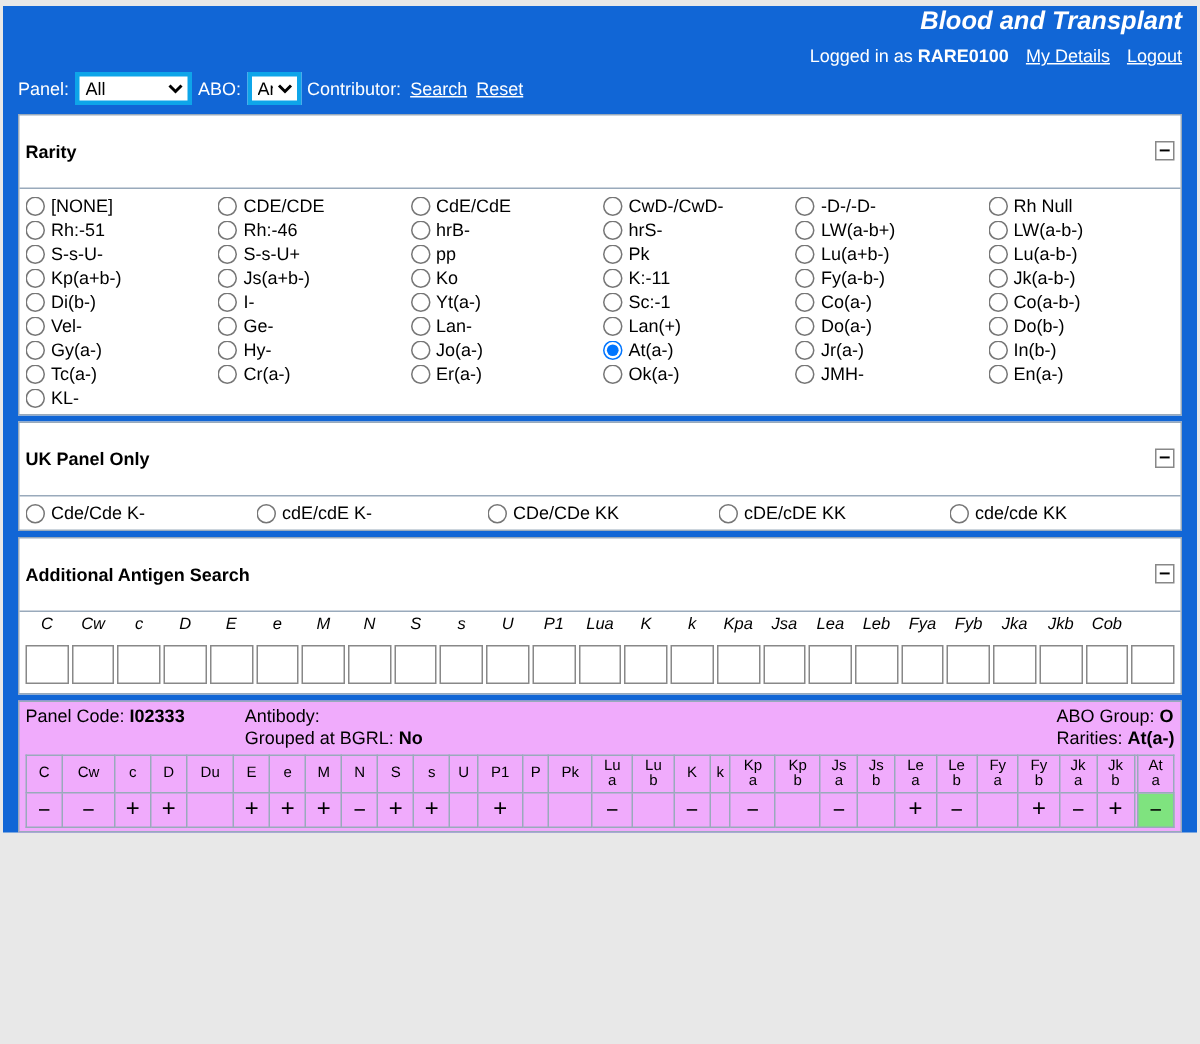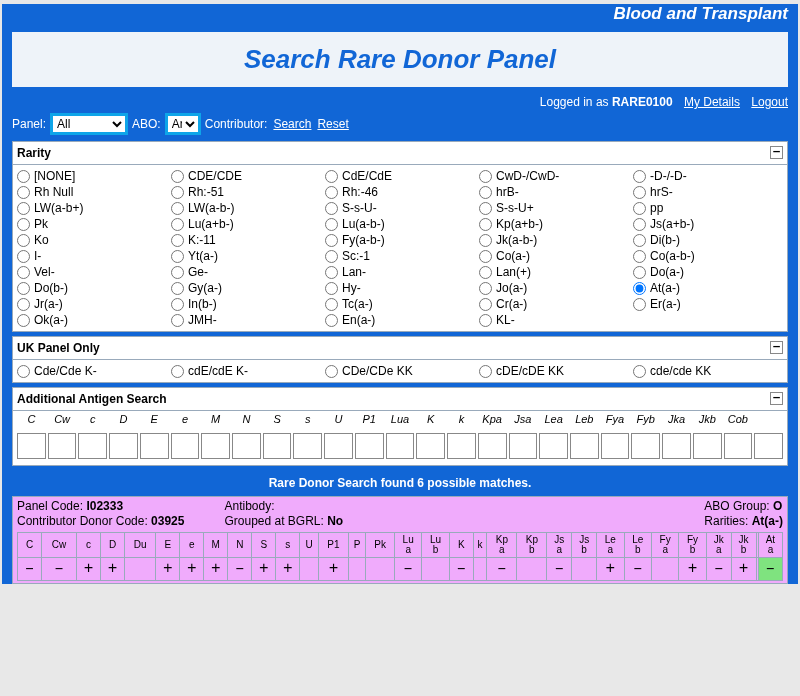--- a/index.html
+++ b/index.html
@@ -13,23 +13,23 @@
   .userrow{color:#fff;font-size:12px;text-align:right;padding:2px 10px 4px 10px;}
   .userrow a{color:#fff;text-decoration:underline;margin-left:8px;cursor:pointer;}
   .filters{display:flex;align-items:center;gap:4px;padding:0 10px 6px 10px;color:#fff;}
   .filters label{color:#fff;}
   .filters select,.filters input[type=text]{font-size:12px;border:3px solid #0ea5e9;background:#fff;}
   .filters .sel-panel{width:78px;}
   .filters .sel-abo{width:36px;}
   .filters .sel-contrib{flex:1;min-width:280px;}
   .filters a{color:#fff;text-decoration:underline;margin-left:2px;cursor:pointer;}
   .panel{background:#fff;margin:0 10px 4px 10px;border:1px solid #9ab;padding:0;}
-  .panel .phdr{display:flex;justify-content:space-between;border-bottom:1px solid #9ab;font-weight:bold;font-size:12px;padding:4px 4px;}
+  .panel .phdr{display:flex;justify-content:space-between;border-bottom:1px solid #9ab;font-weight:bold;font-size:12px;padding:17px 4px;}
   .panel .phdr .collapse{font-family:monospace;font-size:11px;border:1px solid #888;width:11px;height:11px;line-height:9px;text-align:center;cursor:pointer;}
-  .rgrid{display:grid;grid-template-columns:repeat(5,1fr);gap:2px 4px;padding:4px;}
+  .rgrid{display:grid;grid-template-columns:repeat(6,1fr);gap:2px 4px;padding:4px;}
   .ritem{display:flex;align-items:center;gap:2px;font-size:12px;}
   .ritem input[type=radio]{margin:0 2px 0 0;}
   .ukgrid{display:grid;grid-template-columns:repeat(5,1fr);gap:2px 4px;padding:4px;}
   .antbar{display:grid;grid-template-columns:repeat(25,1fr);gap:2px;padding:2px 4px 6px 4px;font-style:italic;text-align:center;font-size:11px;}
   .antbar input{width:100%;height:26px;border:1px solid #888;box-sizing:border-box;text-align:center;font-size:12px;}
   .antlbl{font-style:italic;}
   .resmsg{color:#fff;text-align:center;font-weight:bold;padding:6px 0;}
   .result{background:#f0abfc;margin:0 10px 4px 10px;border:1px solid #9ab;padding:2px 4px;}
   .rtop{display:flex;gap:40px;font-size:12px;}
   .rtop .col{display:flex;flex-direction:column;gap:1px;}
@@ -39,23 +39,20 @@
   .rtable th{font-weight:normal;font-size:10px;line-height:10px;}
   .rtable td{font-size:16px;font-family:'Courier New',monospace;}
   .hl{background:#7fe37f;}
 </style>
 </head>
 <body>
 
 <div class="app">
   <div class="sub">Blood and Transplant</div>
 
-  <div class="titlebar">
-    <h1>Search Rare Donor Panel</h1>
-  </div>
 
   <div class="userrow">
     <span>Logged in as </span><b>RARE0100</b>
     <a>My Details</a>
     <a>Logout</a>
   </div>
 
   <div class="filters">
     <label>Panel:</label>
     <select class="sel-panel"><option>All</option></select>
@@ -354,27 +351,25 @@
         <input type="text" style="">
         <input type="text" style="">
         <input type="text" style="">
         <input type="text" style="">
         <input type="text" style="">
         <input type="text" style="">
         <input type="text" style="">
       </div>
   </div>
 
-  <div class="resmsg">Rare Donor Search found 6 possible matches.</div>
 
   <div class="result">
     <div class="rtop">
       <div class="col">
         <div><span>Panel Code: </span><b>I02333</b></div>
-        <div><span>Contributor Donor Code: </span><b>03925</b></div>
       </div>
       <div class="col">
         <div><span>Antibody:</span><span></span></div>
         <div><span>Grouped at BGRL: </span><b>No</b></div>
       </div>
       <div class="col" style="margin-left:auto;">
         <div><span>ABO Group: </span><b>O</b></div>
         <div><span>Rarities: </span><b>At(a-)</b></div>
       </div>
     </div>

